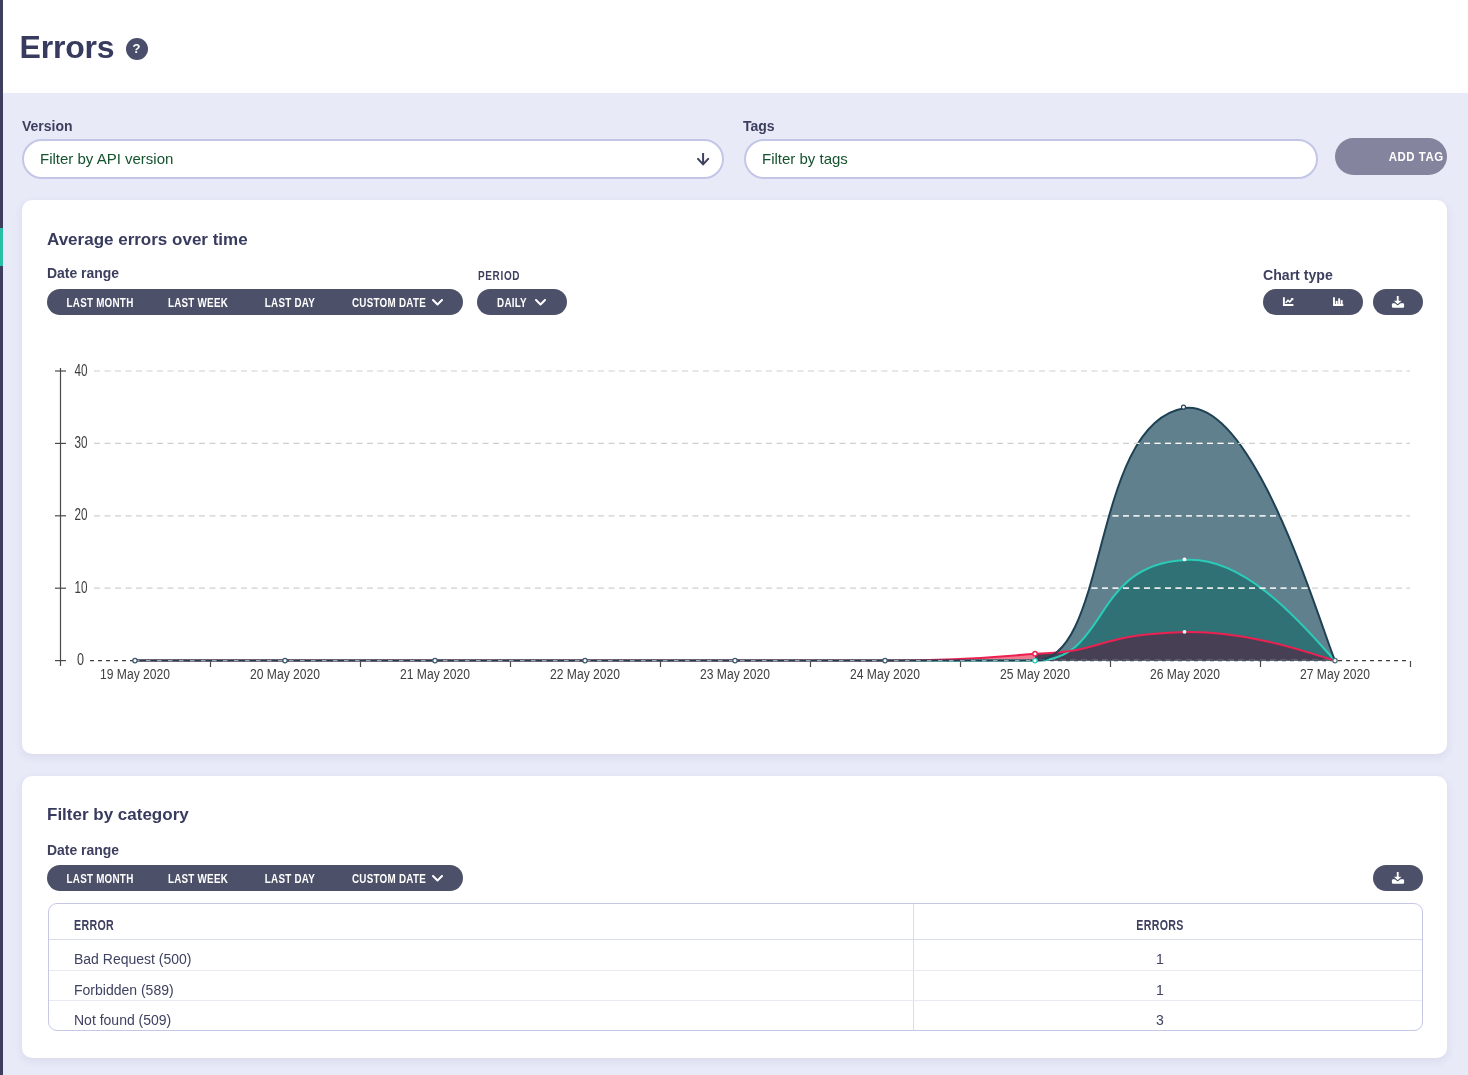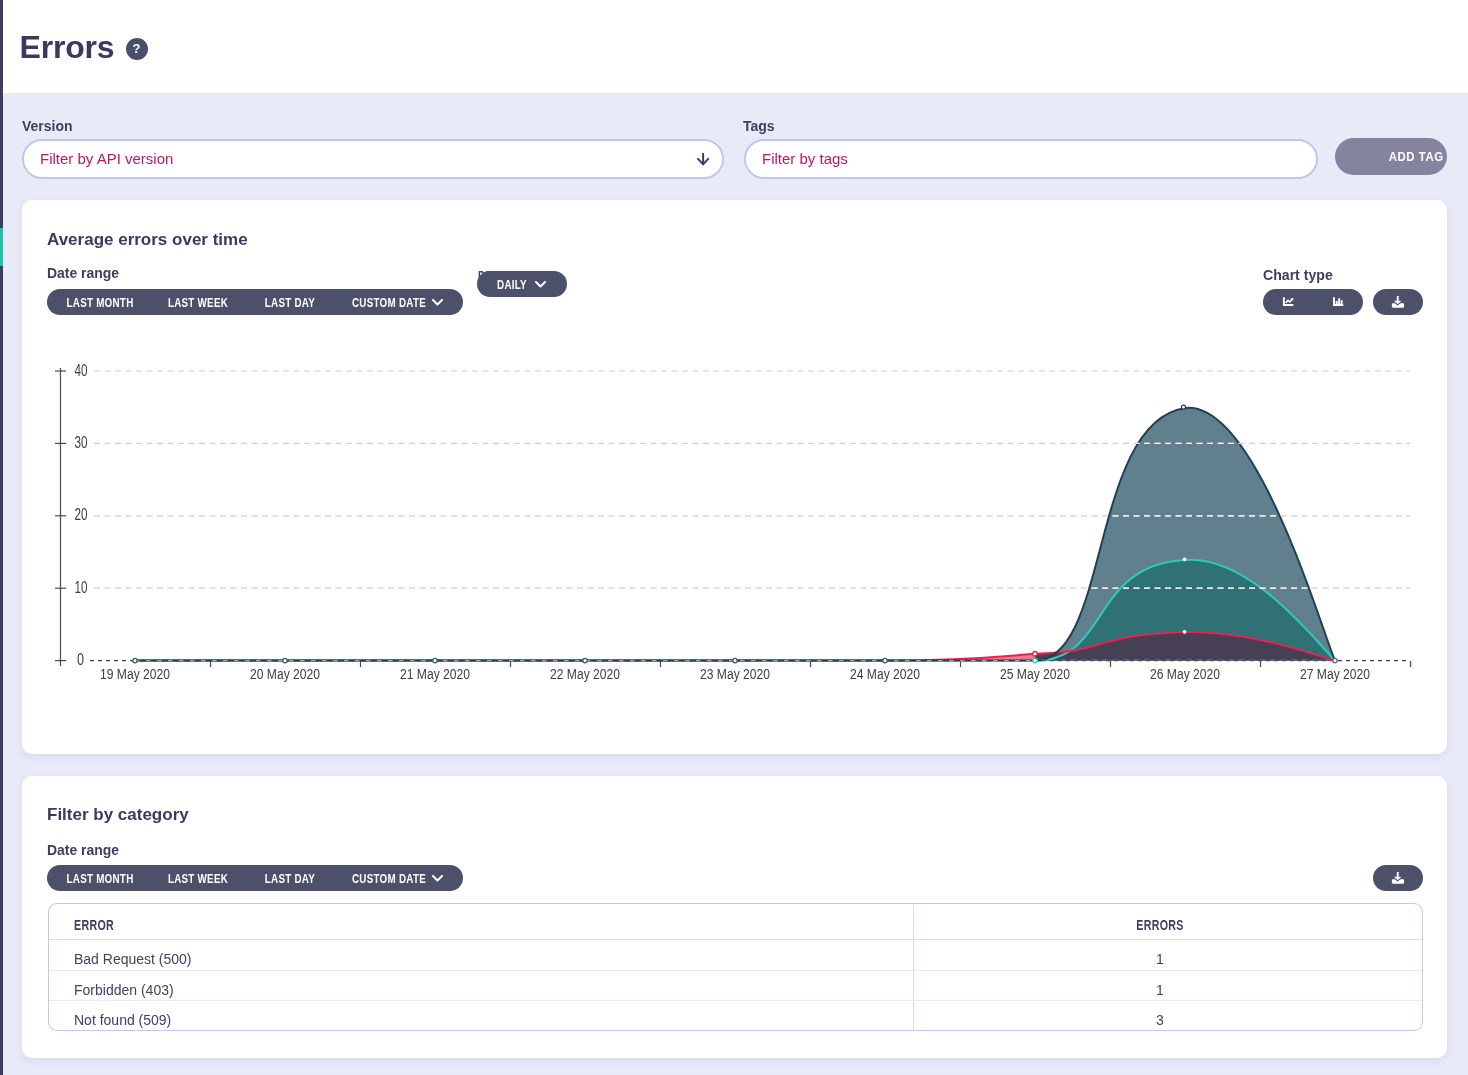--- a/index.html
+++ b/index.html
@@ -6,21 +6,21 @@
   html,body { width:1468px; height:1075px; overflow:hidden; }
   body { background:#e9eaf8; font-family:"Liberation Sans", sans-serif; position:relative; }
   .abs { position:absolute; }
   .sidebar { left:0; top:0; width:3px; height:1075px; background:#3d3f5c; }
   .sidebar-teal { left:0; top:228px; width:3px; height:38px; background:#27bfa5; }
   .header { left:3px; top:0; width:1465px; height:93px; background:#ffffff; }
   .title { left:19.5px; top:30.5px; font-size:32px; font-weight:bold; color:#383b5e; letter-spacing:-0.2px; line-height:1; }
   .qbadge { left:125.5px; top:38px; width:22px; height:22px; border-radius:50%; background:#4a4e6b; color:#fff; font-size:13px; font-weight:bold; text-align:center; line-height:22px; }
   .flabel { font-size:14px; font-weight:bold; color:#3c3f5e;text-align:right; }
   .finput { height:40px; background:#fff; border:2px solid #c4c6e7; border-radius:20px; }
-  .ph { font-size:15px; color:#be185d; line-height:40px; padding-left:18px; }
+  .ph { font-size:15px; color:#14532d; line-height:40px; padding-left:18px; }
   .addtag { left:1335px; top:138px; width:112px; height:37px; border-radius:18.5px; background:#84849e; color:#fff; font-size:13px; font-weight:bold; letter-spacing:0.6px; text-align:right; line-height:37px; }
   .card { left:22px; width:1425px; background:#fff; border-radius:10px; box-shadow:0 3px 8px rgba(70,70,120,0.10); }
   .ctitle { font-size:17px; font-weight:bold; color:#383b5e;margin-top:12px; }
   .slabel { font-size:15px; font-weight:bold; color:#3c3f5e; }
   .pill { background:#4d5069; border-radius:13px; height:26px; }
   .pbtn { position:absolute; color:#fff; font-size:12px; font-weight:bold; letter-spacing:0.3px; transform:translateX(-50%) scaleX(0.82); top:7px; white-space:nowrap; }
   .tinylabel { font-size:11.5px; font-weight:bold; letter-spacing:0.8px; color:#3c3f5e; }
 </style>
 </head>
 <body>
@@ -47,21 +47,21 @@
   <div class="abs pill" style="left:47px; top:289px; width:416px;">
     <span class="pbtn" style="left:53px;">LAST MONTH</span>
     <span class="pbtn" style="left:151px;">LAST WEEK</span>
     <span class="pbtn" style="left:243px;">LAST DAY</span>
     <span class="pbtn" style="left:342px;">CUSTOM DATE</span>
     <svg style="position:absolute; left:385px; top:10px;" width="11" height="7" viewBox="0 0 11 7">
       <path d="M1 1 L5.5 5.5 L10 1" stroke="#fff" stroke-width="2" fill="none" stroke-linecap="round" stroke-linejoin="round"></path>
     </svg>
   </div>
   <div class="abs tinylabel" style="left:478px; top:268.5px; transform-origin:left; transform:scaleX(0.8); font-size:12.5px;">PERIOD</div>
-  <div class="abs pill" style="left:477px; top:271px; width:90px;">
+  <div class="abs pill" style="left:477px; top:289px; width:90px;">
     <span class="pbtn" style="left:35px;">DAILY</span>
     <svg style="position:absolute; left:58px; top:10px;" width="11" height="7" viewBox="0 0 11 7">
       <path d="M1 1 L5.5 5.5 L10 1" stroke="#fff" stroke-width="2" fill="none" stroke-linecap="round" stroke-linejoin="round"></path>
     </svg>
   </div>
   <div class="abs slabel" style="left:1263px; top:266px; transform-origin:left; transform:scaleX(0.94);">Chart type</div>
   <div class="abs pill" style="left:1263px; top:289px; width:100px;"></div>
   <div class="abs pill" style="left:1373px; top:289px; width:50px;"></div>
 
   <svg class="abs" style="left:1282px; top:296px;" width="13" height="12" viewBox="0 0 13 12">
@@ -188,16 +188,16 @@
 
   <div class="abs" style="left:48px; top:903px; width:1375px; height:128px; border:1.5px solid #c5c7e4; border-radius:9px;"></div>
   <div class="abs" style="left:913px; top:904px; width:1px; height:126px; background:#d9dbee;"></div>
   <div class="abs" style="left:49px; top:938.5px; width:1373px; height:1px; background:#d9dbee;"></div>
   <div class="abs" style="left:49px; top:969.5px; width:1373px; height:1px; background:#e8e9f4;"></div>
   <div class="abs" style="left:49px; top:1000px; width:1373px; height:1px; background:#e8e9f4;"></div>
   <div class="abs tinylabel" style="left:74px; top:916.5px; letter-spacing:0.4px; font-size:14px; transform-origin:left; transform:scaleX(0.76);">ERROR</div>
   <div class="abs tinylabel" style="left:1160px; top:916.5px; letter-spacing:0.4px; font-size:14px; transform:translateX(-50%) scaleX(0.76);">ERRORS</div>
   <div class="abs" style="left:74px; top:951px; font-size:14px; color:#3f4260;">Bad Request (500)</div>
   <div class="abs" style="left:1160px; top:951px; font-size:14px; color:#3f4260; transform:translateX(-50%);">1</div>
-  <div class="abs" style="left:74px; top:982px; font-size:14px; color:#3f4260;">Forbidden (403)</div>
+  <div class="abs" style="left:74px; top:982px; font-size:14px; color:#3f4260;">Forbidden (589)</div>
   <div class="abs" style="left:1160px; top:982px; font-size:14px; color:#3f4260; transform:translateX(-50%);">1</div>
   <div class="abs" style="left:74px; top:1012px; font-size:14px; color:#3f4260;">Not found (509)</div>
   <div class="abs" style="left:1160px; top:1012px; font-size:14px; color:#3f4260; transform:translateX(-50%);">3</div>
 
 </body></html>

